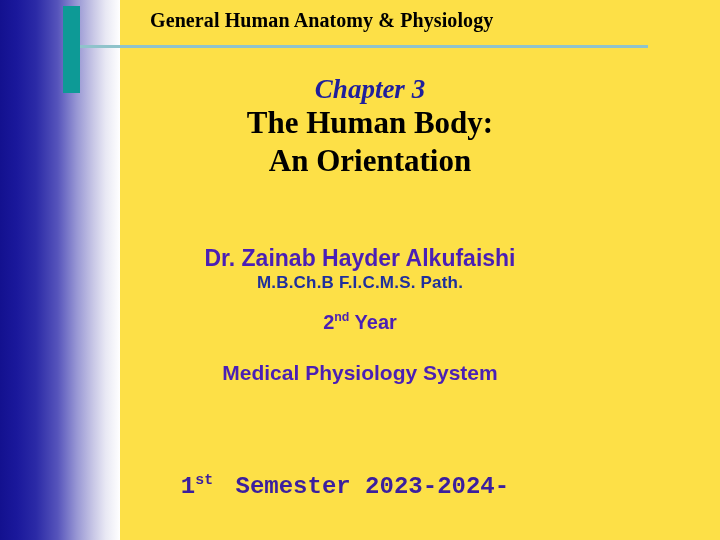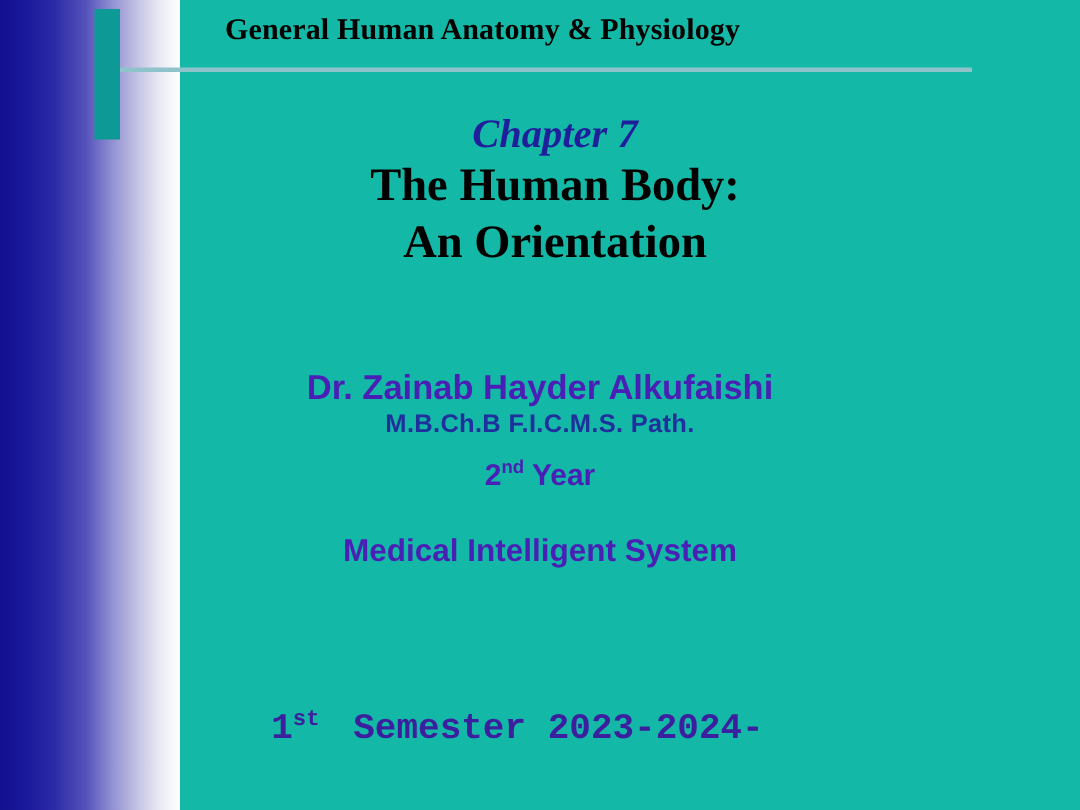--- a/index.html
+++ b/index.html
@@ -5,21 +5,21 @@
 <style>
   html, body {
     margin: 0;
     padding: 0;
     background: #ffffff;
   }
   #slide {
     position: relative;
     width: 720px;
     height: 540px;
-    background: #14b8a6;
+    background: #fde047;
     overflow: hidden;
     font-family: "Liberation Serif", "DejaVu Serif", serif;
   }
 
   
   #left-gradient {
     position: absolute;
     left: 0;
     top: 0;
     width: 120px;
@@ -111,21 +111,21 @@
   }
   #presenter-degrees {
     font-family: "Liberation Sans", "DejaVu Sans", sans-serif;
     font-size: 17px;
     font-weight: bold;
     color: #1f2f9c;
     line-height: 22px;
     letter-spacing: 0.2px;
   }
   #course-year {
-    margin-top: 11px;
+    margin-top: 16px;
     font-family: "Liberation Sans", "DejaVu Sans", sans-serif;
     font-size: 20px;
     font-weight: bold;
     color: #4a1fb5;
     line-height: 24px;
   }
   #course-name {
     margin-top: 26px;
     font-family: "Liberation Sans", "DejaVu Sans", sans-serif;
     font-size: 21px;
@@ -162,33 +162,33 @@
 
   <div id="left-gradient"></div>
 
   <div id="teal-bar"></div>
 
   <div id="header-rule"></div>
 
   <div id="header-title">General Human Anatomy &amp; Physiology</div>
 
   <div id="title-block">
-    <div id="chapter-label">Chapter 7</div>
+    <div id="chapter-label">Chapter 3</div>
     <div id="title-line-1" class="title-line">The Human Body:</div>
     <div id="title-line-2" class="title-line">An Orientation</div>
   </div>
 
   <div id="presenter-block">
     <div id="presenter-name">Dr. Zainab Hayder Alkufaishi</div>
     <div id="presenter-degrees">M.B.Ch.B   F.I.C.M.S.  Path.</div>
     <div id="course-year">
       <span>2</span><sup>nd</sup>
       <span>Year</span>
     </div>
-    <div id="course-name">Medical Intelligent System</div>
+    <div id="course-name">Medical Physiology System</div>
   </div>
 
   <div id="semester-block">
     <span>1</span><sup>st</sup><span class="gap"></span>
     <span>Semester 2023-2024-</span>
   </div>
 
 </div>
 
 </body></html>

